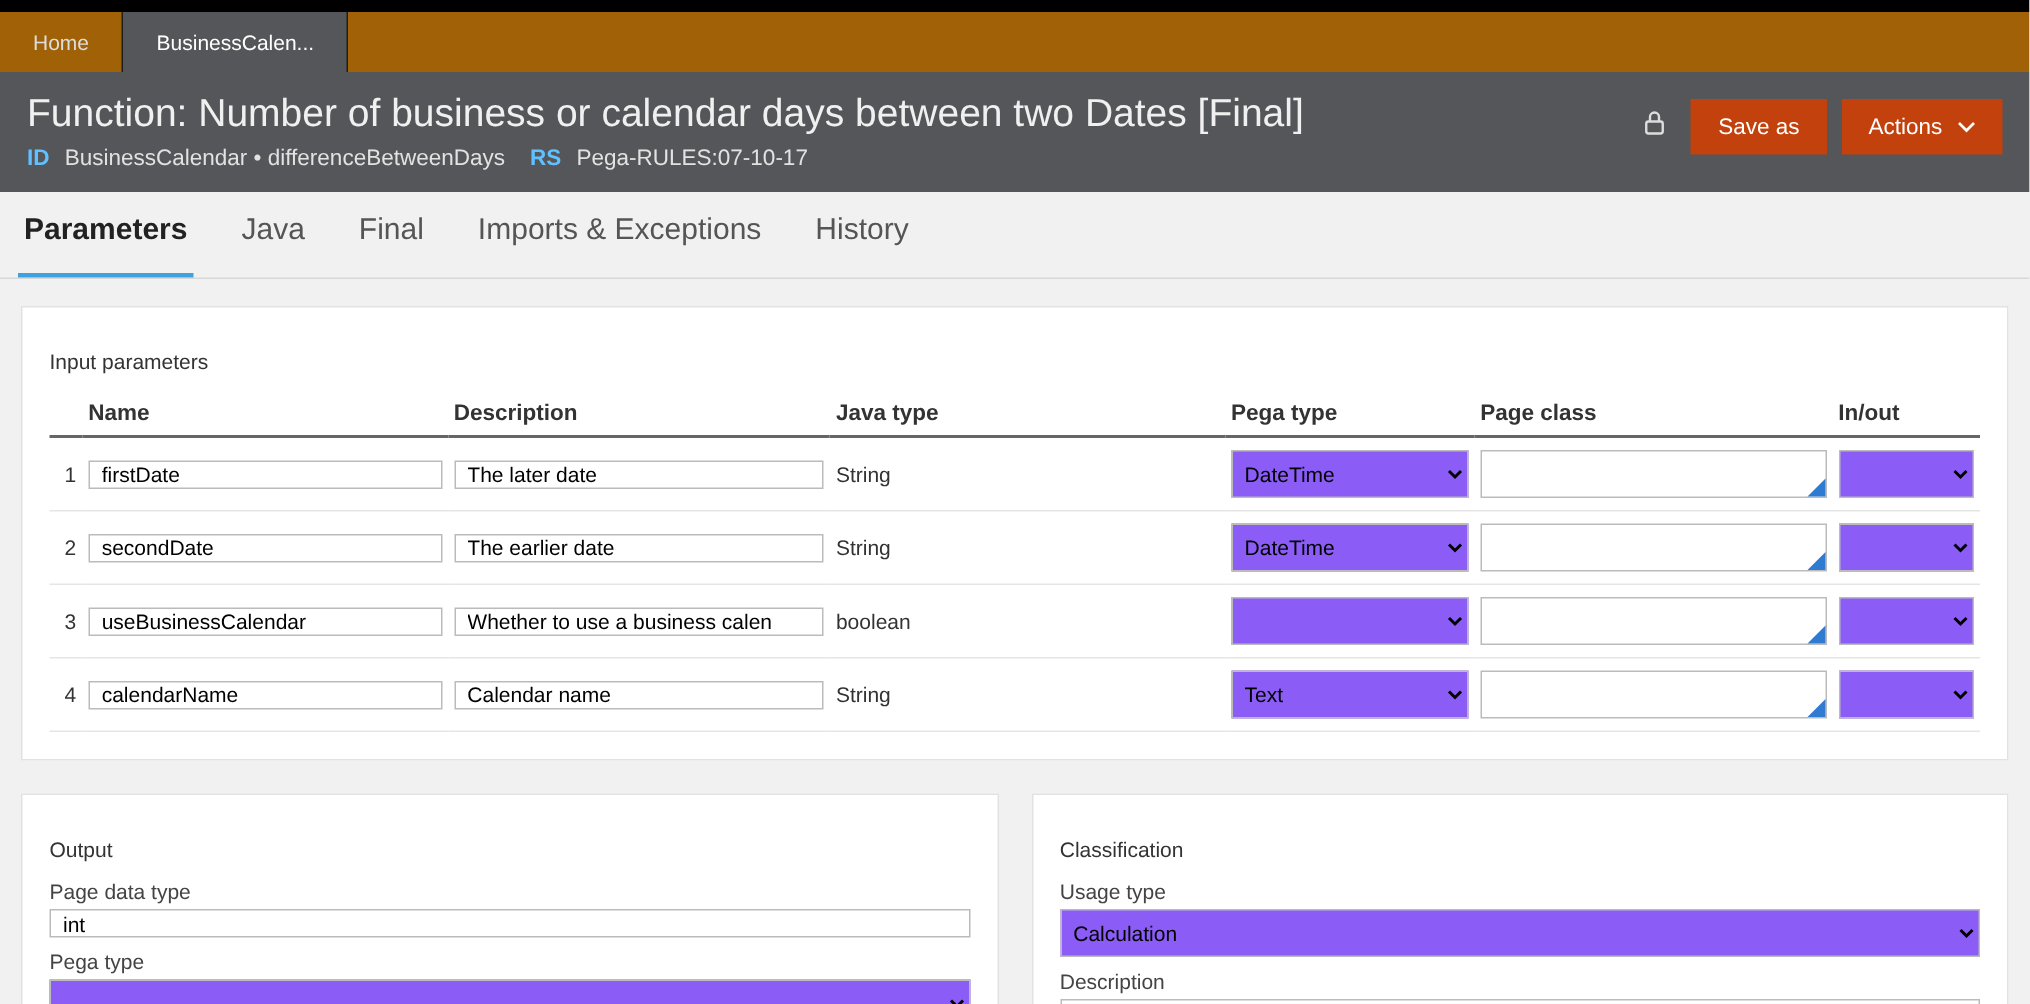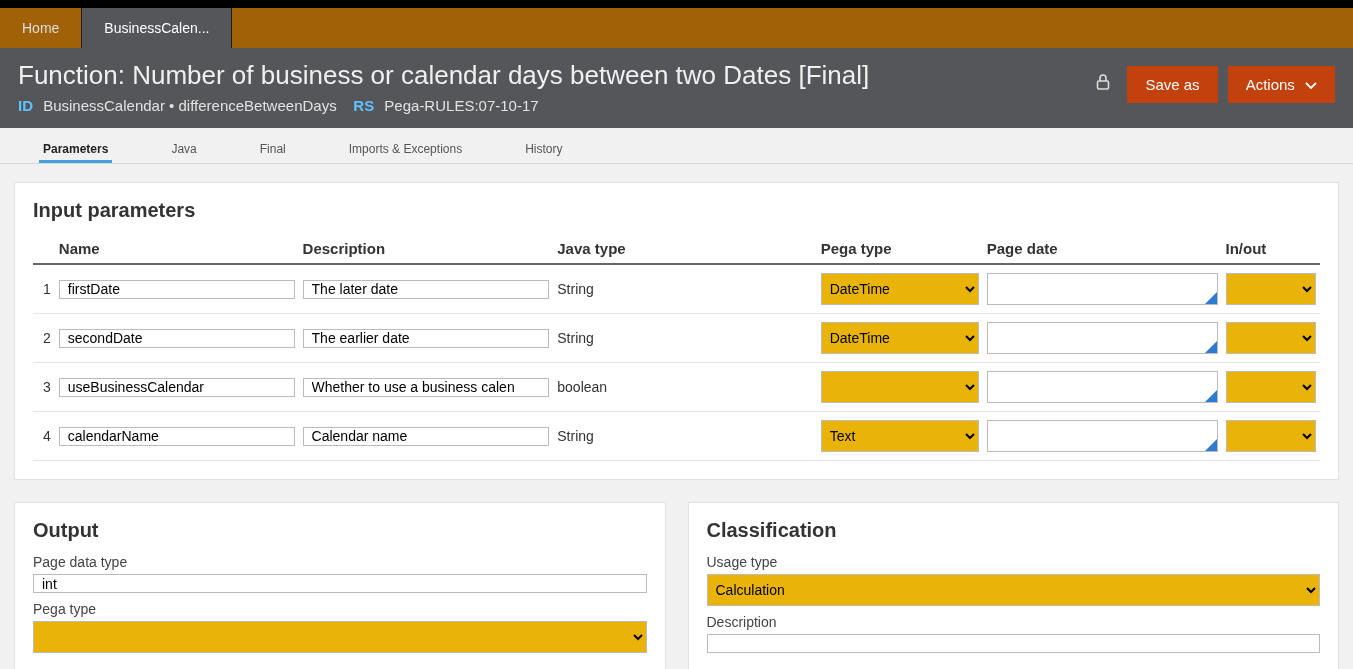--- a/index.html
+++ b/index.html
@@ -79,45 +79,45 @@
     margin-left: 6px;
   }
   .ruletabs {
     background: #f1f1f1;
     padding: 0 12px;
     display: flex;
     gap: 28px;
     border-bottom: 1px solid #d8d8d8;
   }
   .ruletab {
-    padding: 14px 4px 4px 4px;
+    padding: 14px 4px 17px 4px;
     color: #555;
     cursor: pointer;
-    font-size: 12px;
-    margin-left: 27px;
+    font-size: 20px;
   }
   .ruletab.active {
     color: #222;
     font-weight: 600;
     border-bottom: 3px solid #3fa1e0;
   }
 
   .content {
     padding: 18px 14px;
   }
   .card {
     background: #fff;
     border: 1px solid #e2e2e2;
     padding: 16px 18px 18px 18px;
     margin-bottom: 22px;
   }
   .card-h2 {
-    font-size: 20px;
-    font-weight: 700;
+    font-size: 14px;
+    font-weight: 400;
     margin-bottom: 12px;
+    margin-top: 12px;
   }
   .param-table {
     width: 100%;
     border-collapse: collapse;
   }
   .param-table th {
     text-align: left;
     font-size: 15px;
     font-weight: 600;
     padding: 6px 4px;
@@ -136,21 +136,21 @@
     padding: 4px 8px;
     font-size: 14px;
     background:#fff;
   }
   .sel {
     width: 100%;
     height: 32px;
     border: 1px solid #bbb;
     padding: 4px 4px;
     font-size: 14px;
-    background:#eab308;
+    background:#8b5cf6;
   }
   .autocomp {
     width: 100%;
     height: 32px;
     border: 1px solid #bbb;
     background: #fff;
     position: relative;
   }
   .autocomp::after {
     content: '';
@@ -236,21 +236,21 @@
   <div class="card">
     <div class="card-h2">Input parameters</div>
     <table class="param-table">
       <thead>
         <tr>
           <th class="idx-col"></th>
           <th class="col-name">Name</th>
           <th class="col-desc">Description</th>
           <th class="col-java">Java type</th>
           <th class="col-pega">Pega type</th>
-          <th class="col-pc">Page date</th>
+          <th class="col-pc">Page class</th>
           <th class="col-io">In/out</th>
         </tr>
       </thead>
       <tbody id="param-rows">
           <tr>
             <td class="idx-col">1</td>
             <td><input class="txtin" value="firstDate" style=""></td>
             <td><input class="txtin" value="The later date" style=""></td>
             <td>String</td>
             <td><select class="sel"><option>DateTime</option></select></td>

